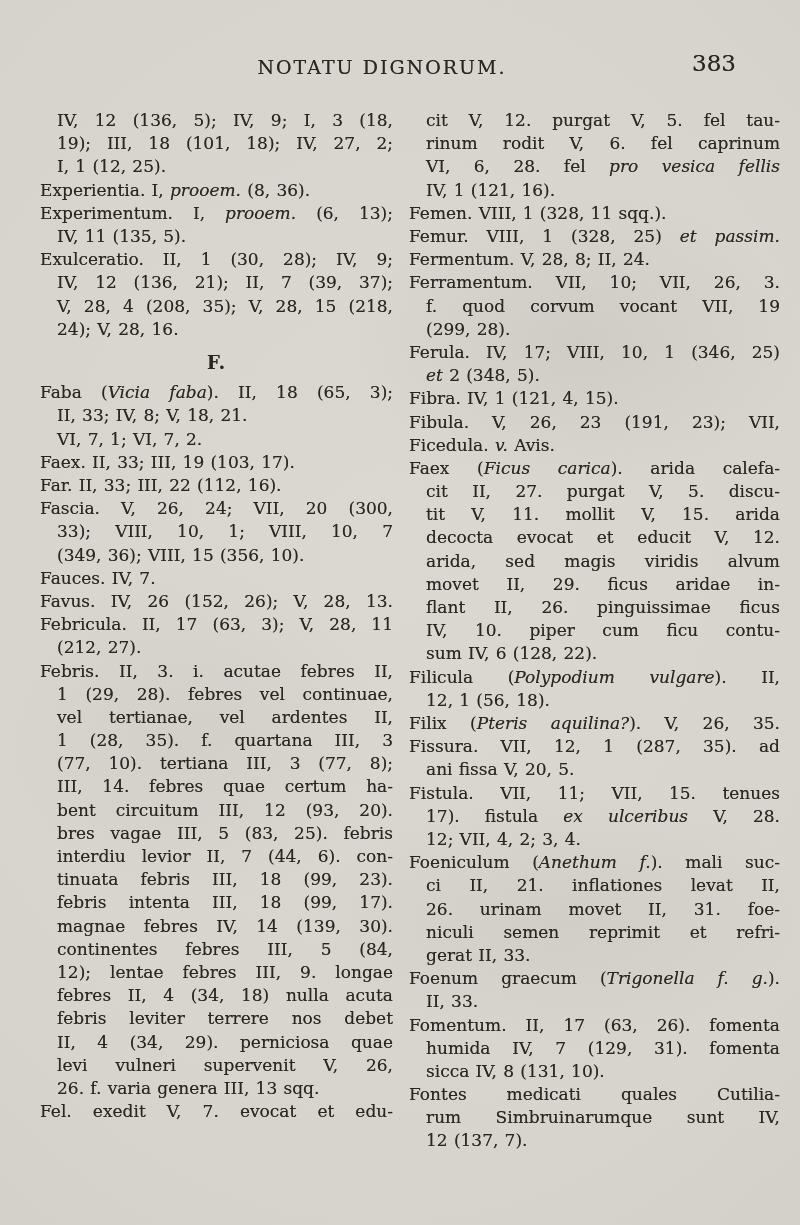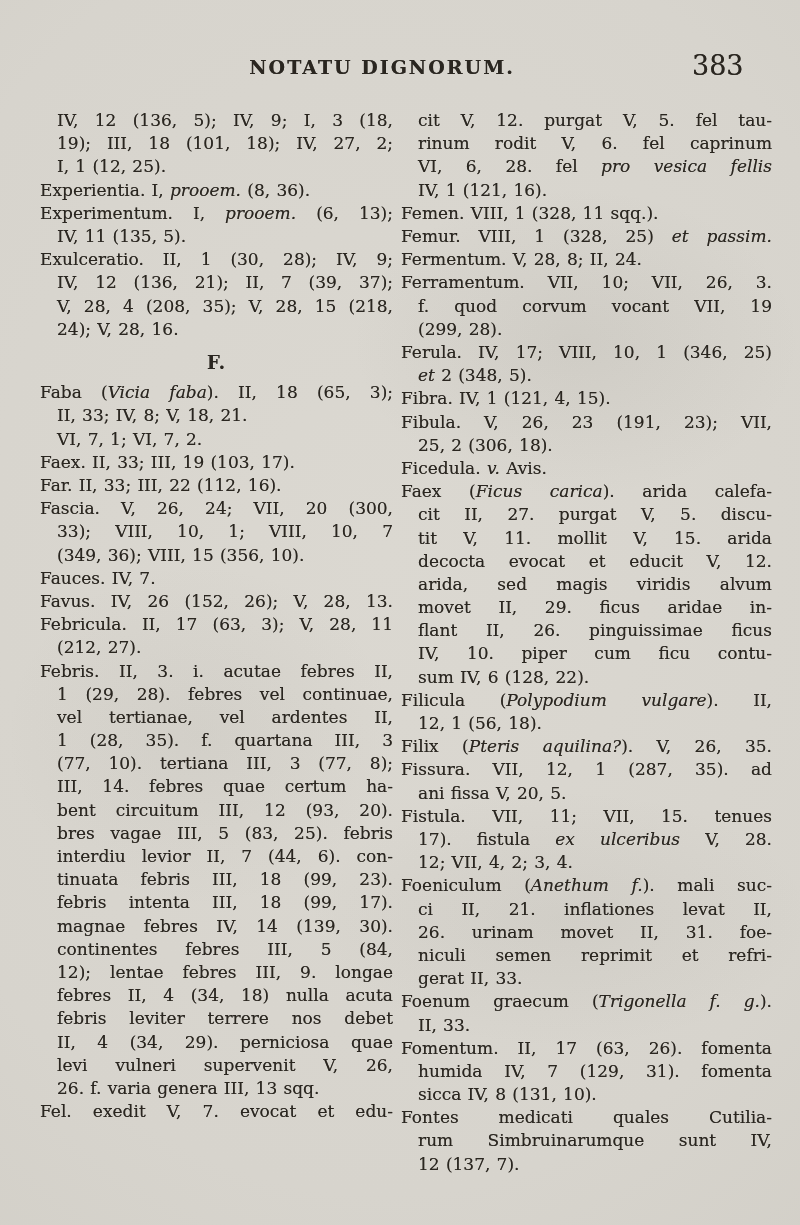--- a/index.html
+++ b/index.html
@@ -17,29 +17,29 @@
     content:"";
     position:absolute; inset:0;
     background:
       radial-gradient(ellipse 40% 18% at 72% 28%, rgba(120,118,110,0.10), rgba(0,0,0,0) 70%),
       radial-gradient(ellipse 35% 20% at 25% 60%, rgba(120,118,110,0.07), rgba(0,0,0,0) 70%),
       radial-gradient(ellipse 45% 15% at 70% 75%, rgba(120,118,110,0.08), rgba(0,0,0,0) 70%);
     pointer-events:none;
   }
   .running-title{
     position:absolute; top:56px; left:0; width:764px;
-    text-align:center; font-weight:bold; font-size:19px; letter-spacing:2px;
+    text-align:center; font-weight:normal; font-size:19px; letter-spacing:2px;
     text-shadow:0 0 .6px rgba(42,38,32,.65);
   }
   .page-number{
-    position:absolute; top:50px; left:692px; font-size:27px;
+    position:absolute; top:50px; left:692px; font-size:23px;
     text-shadow:0 0 .6px rgba(42,38,32,.65);
   }
   .columns{
-    position:absolute; top:109px; left:40px; display:flex; gap:8px;
+    position:absolute; top:109px; left:40px; display:flex; gap:16px;
   }
   .col{ overflow:hidden; }
   .col-left{ width:353px; }
   .col-right{ width:371px; }
   .line{
     font-size:17px; line-height:23.2px; white-space:nowrap;
     word-spacing:.05em;
     text-shadow:0 0 .5px rgba(42,38,32,.55);
   }
   .line.just{
@@ -114,21 +114,20 @@
         <div class="line entry"><span>Femen. VIII, 1 (328, 11 sqq.).</span></div>
         <div class="line entry just"><span>Femur. VIII, 1 (328, 25) </span><span class="it">et passim.</span></div>
         <div class="line entry"><span>Fermentum. V, 28, 8; II, 24.</span></div>
         <div class="line entry just"><span>Ferramentum. VII, 10; VII, 26, 3.</span></div>
         <div class="line cont just"><span>f. quod corvum vocant VII, 19</span></div>
         <div class="line cont"><span>(299, 28).</span></div>
         <div class="line entry just"><span>Ferula. IV, 17; VIII, 10, 1 (346, 25)</span></div>
         <div class="line cont"><span class="it">et</span><span> 2 (348, 5).</span></div>
         <div class="line entry"><span>Fibra. IV, 1 (121, 4, 15).</span></div>
         <div class="line entry just"><span>Fibula. V, 26, 23 (191, 23); VII,</span></div>
-        <div class="line cont"><span>25, 2 (306, 18).</span></div>
         <div class="line entry"><span>Ficedula. </span><span class="it">v.</span><span> Avis.</span></div>
         <div class="line entry just"><span>Faex (</span><span class="it">Ficus carica</span><span>). arida calefa-</span></div>
         <div class="line cont just"><span>cit II, 27. purgat V, 5. discu-</span></div>
         <div class="line cont just"><span>tit V, 11. mollit V, 15. arida</span></div>
         <div class="line cont just"><span>decocta evocat et educit V, 12.</span></div>
         <div class="line cont just"><span>arida, sed magis viridis alvum</span></div>
         <div class="line cont just"><span>movet II, 29. ficus aridae in-</span></div>
         <div class="line cont just"><span>flant II, 26. pinguissimae ficus</span></div>
         <div class="line cont just"><span>IV, 10. piper cum ficu contu-</span></div>
         <div class="line cont"><span>sum IV, 6 (128, 22).</span></div>

